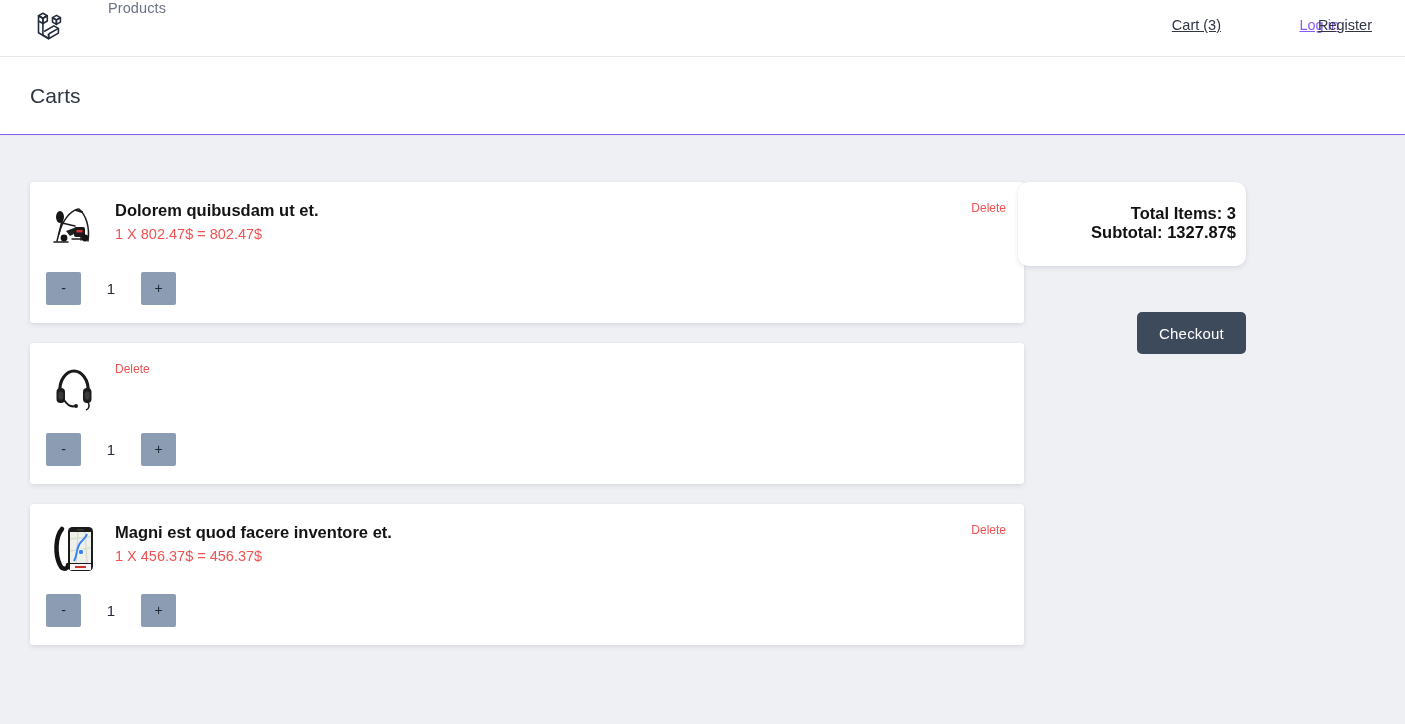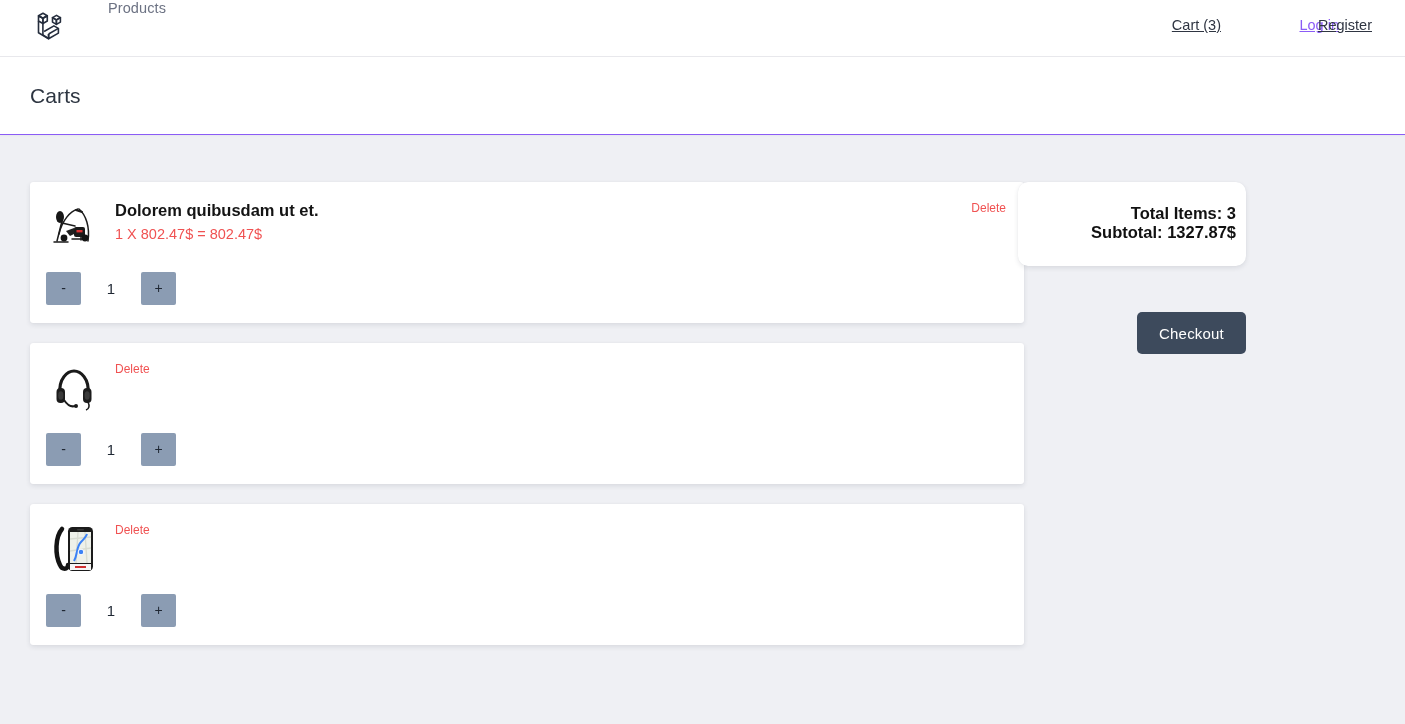--- a/index.html
+++ b/index.html
@@ -309,20 +309,24 @@
             <path d="M22 30 L43 27" stroke="#d8dcd2" stroke-width="1.4" fill="none"></path>
             <path d="M30 11 L28 42" stroke="#d8dcd2" stroke-width="1.4" fill="none"></path>
             <path d="M37 11 L39 42" stroke="#d8dcd2" stroke-width="1.4" fill="none"></path>
             <path d="M26 40 C30 33 28 26 33 21 C36 18 38 16 39 13" fill="none" stroke="#3b82f6" stroke-width="2"></path>
             <circle cx="33" cy="31" r="2.8" fill="#3b82f6" stroke="#ffffff" stroke-width="1"></circle>
             <rect x="22" y="43" width="21" height="6" fill="#f6f6f6"></rect>
             <rect x="27" y="45" width="11" height="2" fill="#cf3030"></rect>
             <rect x="29" y="8" width="7" height="1.4" rx="0.7" fill="#3a3a3a"></rect>
           </svg>
         </div>
+        <div class="item-info">
+          <p class="item-title">Magni est quod facere inventore et.</p>
+          <p class="item-price">1 X 456.37$ = 456.37$</p>
+        </div>
         <a class="delete-link" href="#">Delete</a>
       </div>
       <div class="qty-row">
         <button class="qty-btn">-</button>
         <span class="qty-value">1</span>
         <button class="qty-btn">+</button>
       </div>
     </div>
 
   </div>

